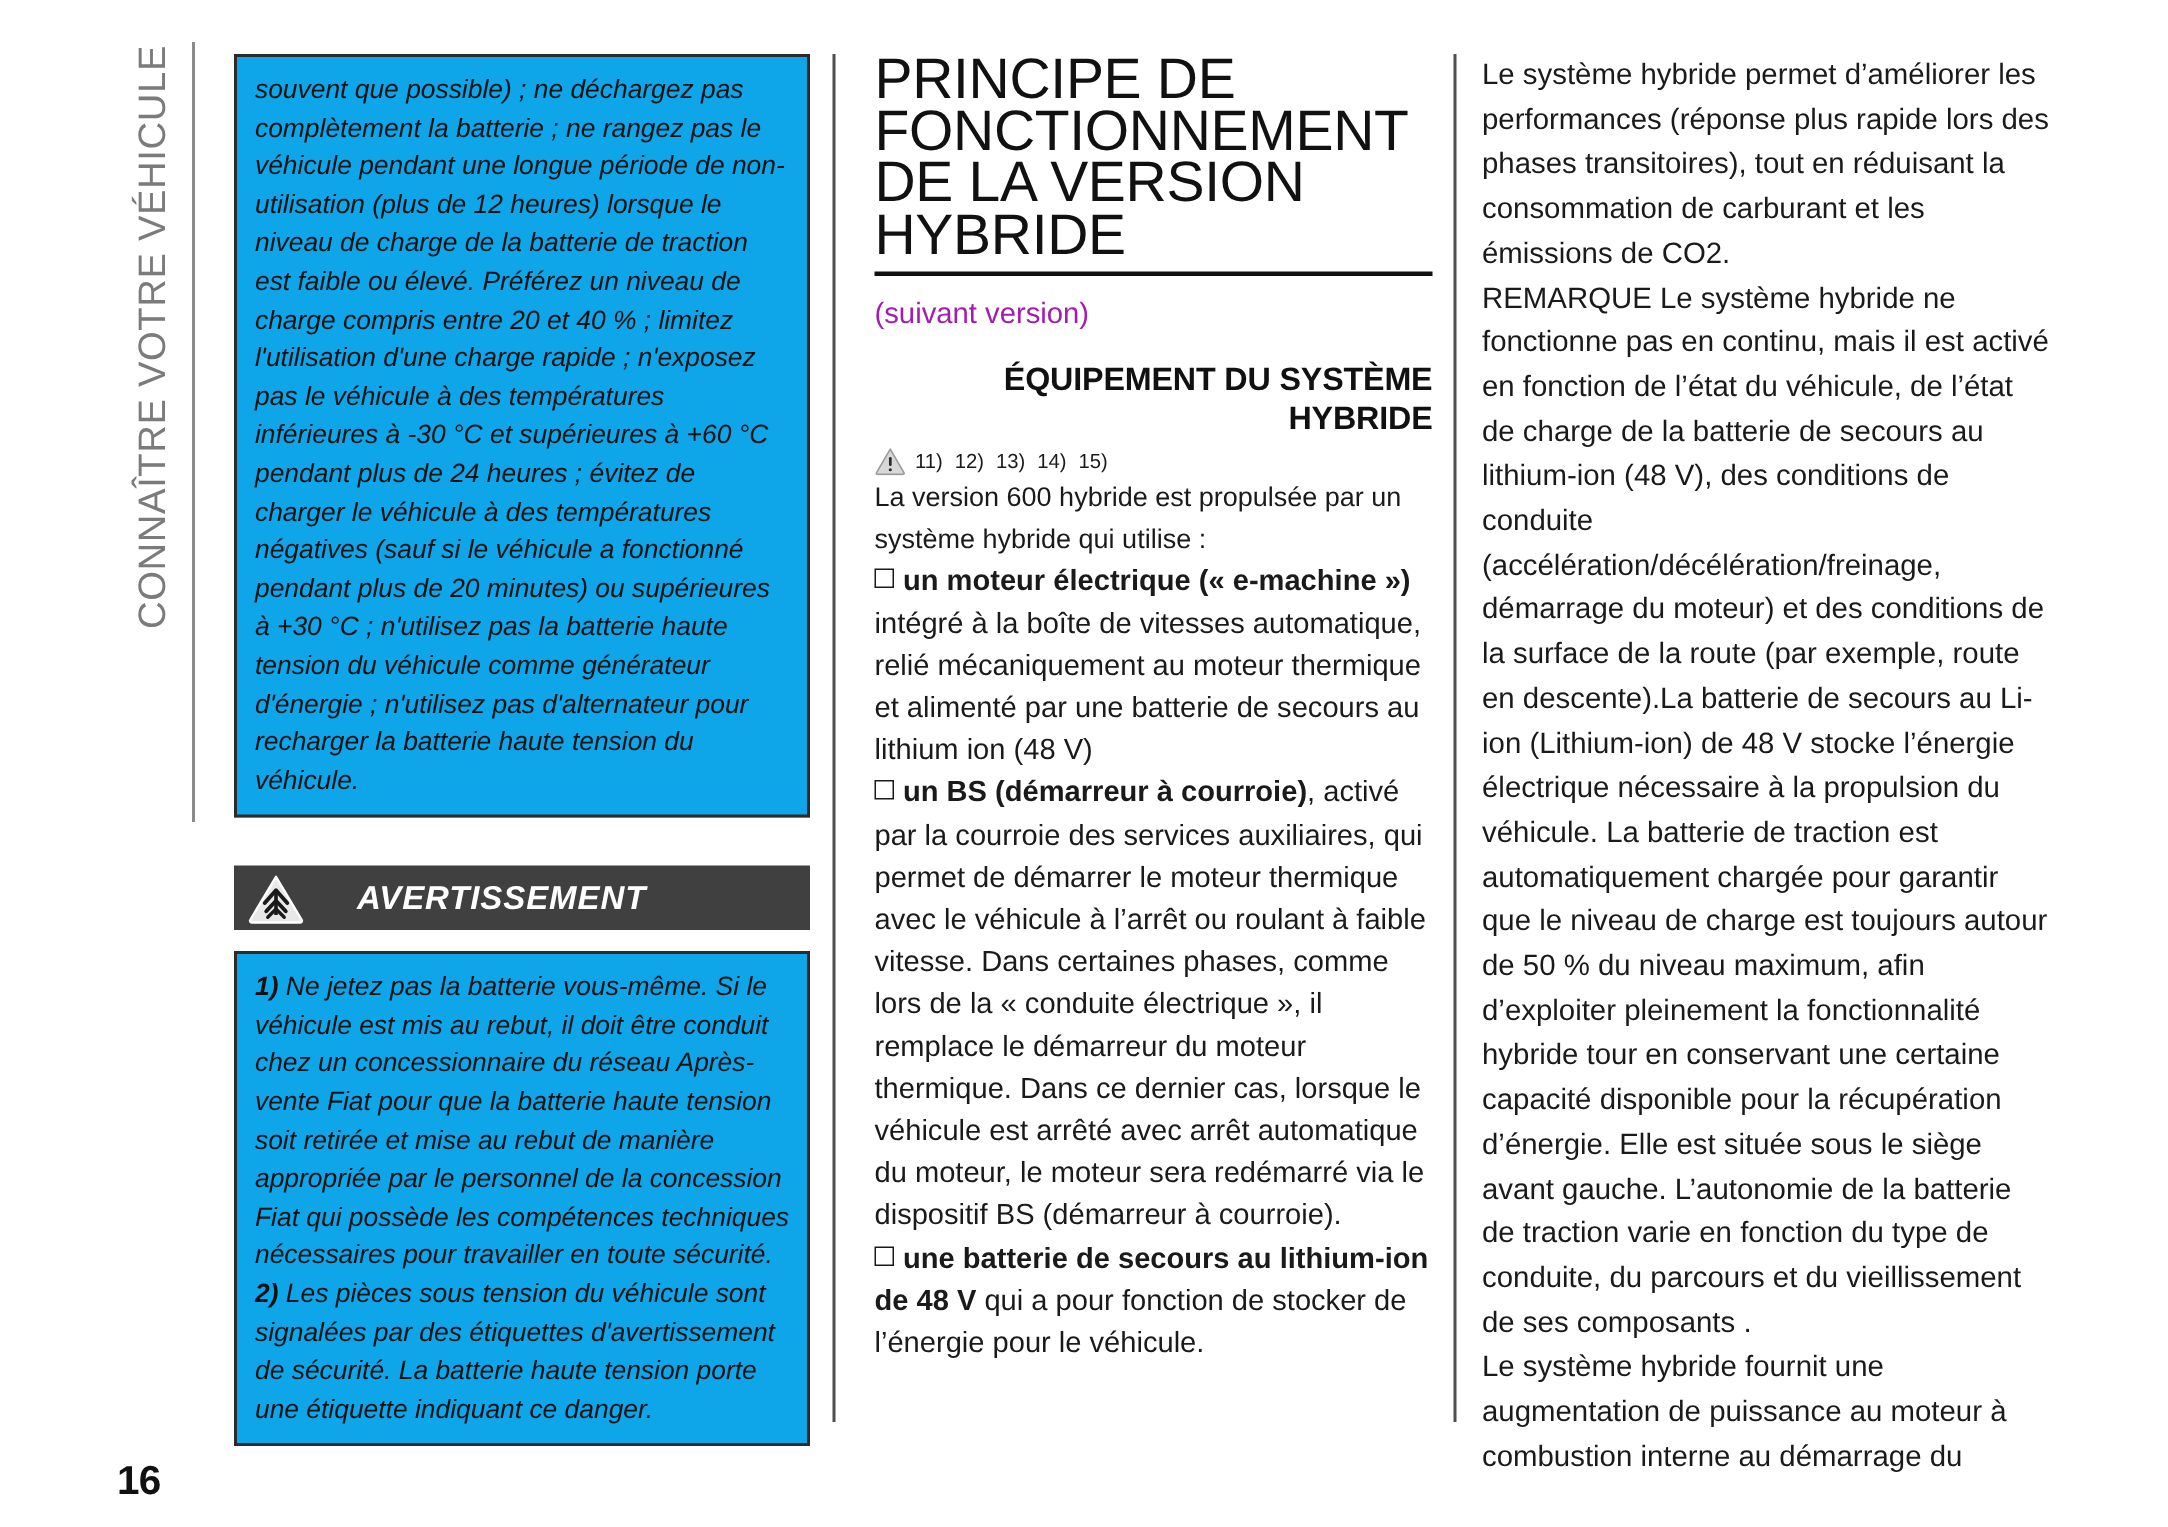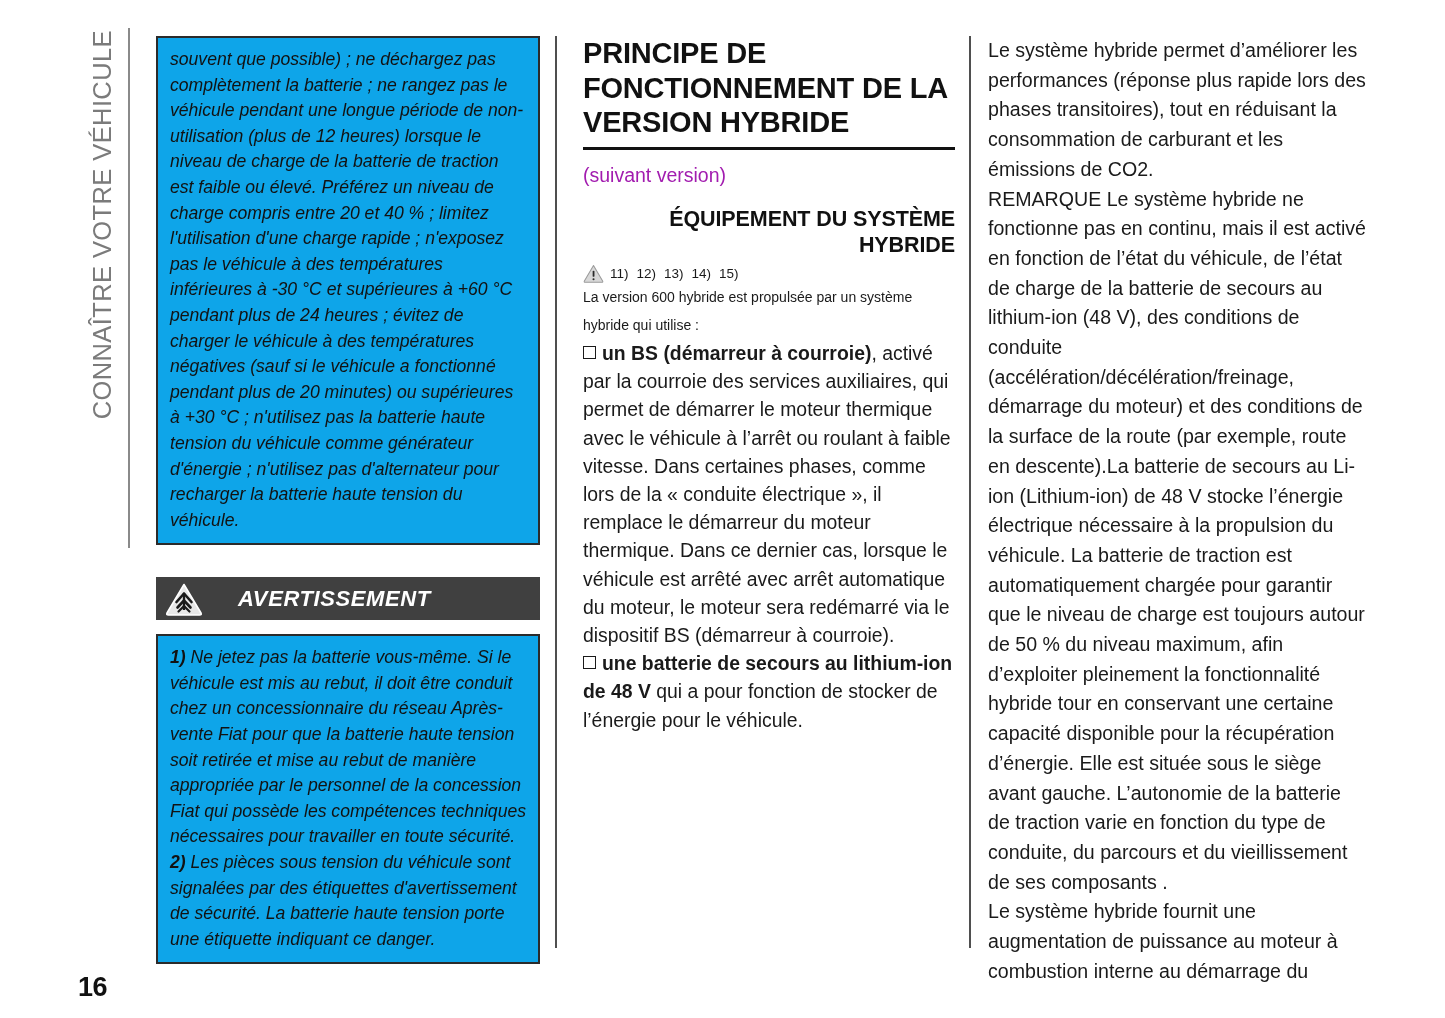--- a/index.html
+++ b/index.html
@@ -114,23 +114,23 @@
     font-weight: bold;
     font-style: italic;
     font-size: 22px;
     letter-spacing: 0.6px;
   }
   .warn-gap { height: 14px; }
 
   
   h1.section-title {
     margin: 0;
-    font-size: 29px;
+    font-size: 38px;
     line-height: 34.5px;
-    font-weight: bold;
+    font-weight: normal;
     letter-spacing: -0.2px;
     color: #111;
     text-transform: uppercase;
   }
   .title-rule {
     margin-top: 7px;
     height: 3px;
     background: #111;
     width: 100%;
   }
@@ -167,21 +167,21 @@
   .warn-refs .ref {
     font-size: 13.5px;
     font-weight: normal;
     color: #1a1a1a;
     margin-right: 2px;
   }
 
   
   .body-p {
     margin: 0;
-    font-size: 14px;
+    font-size: 18px;
     line-height: 28.2px;
     color: #1a1a1a;
   }
   #col-mid .body-p { margin-top: 0; }
   .lead { margin-top: 10px; }
   .bullet-p {
     margin: 0;
     font-size: 19.4px;
     line-height: 28.2px;
     color: #1a1a1a;
@@ -265,20 +265,21 @@
       </svg>
       <span class="ref">11)</span>
       <span class="ref">12)</span>
       <span class="ref">13)</span>
       <span class="ref">14)</span>
       <span class="ref">15)</span>
     </div>
 
     <p class="body-p lead">La version 600 hybride est propulsée par un système hybride qui utilise :</p>
 
+    <p class="bullet-p"><span class="bullet-sq"></span><span class="b">un moteur électrique (« e-machine »)</span><span> intégré à la boîte de vitesses automatique, relié mécaniquement au moteur thermique et alimenté par une batterie de secours au lithium ion (48 V)</span></p>
 
     <p class="bullet-p"><span class="bullet-sq"></span><span class="b">un BS (démarreur à courroie)</span><span>, activé par la courroie des services auxiliaires, qui permet de démarrer le moteur thermique avec le véhicule à l’arrêt ou roulant à faible vitesse. Dans certaines phases, comme lors de la « conduite électrique », il remplace le démarreur du moteur thermique. Dans ce dernier cas, lorsque le véhicule est arrêté avec arrêt automatique du moteur, le moteur sera redémarré via le dispositif BS (démarreur à courroie).</span></p>
 
     <p class="bullet-p"><span class="bullet-sq"></span><span class="b">une batterie de secours au lithium-ion de 48 V</span><span> qui a pour fonction de stocker de l’énergie pour le véhicule.</span></p>
 
   </div>
 
   <div class="column" id="col-right">
     <p class="body-p">Le système hybride permet d’améliorer les performances (réponse plus rapide lors des phases transitoires), tout en réduisant la consommation de carburant et les émissions de CO2.</p>
     <p class="body-p">REMARQUE Le système hybride ne fonctionne pas en continu, mais il est activé en fonction de l’état du véhicule, de l’état de charge de la batterie de secours au lithium-ion (48 V), des conditions de conduite (accélération/décélération/freinage, démarrage du moteur) et des conditions de la surface de la route (par exemple, route en descente).La batterie de secours au Li-ion (Lithium-ion) de 48 V stocke l’énergie électrique nécessaire à la propulsion du véhicule. La batterie de traction est automatiquement chargée pour garantir que le niveau de charge est toujours autour de 50 % du niveau maximum, afin d’exploiter pleinement la fonctionnalité hybride tour en conservant une certaine capacité disponible pour la récupération d’énergie. Elle est située sous le siège avant gauche. L’autonomie de la batterie de traction varie en fonction du type de conduite, du parcours et du vieillissement de ses composants .</p>

